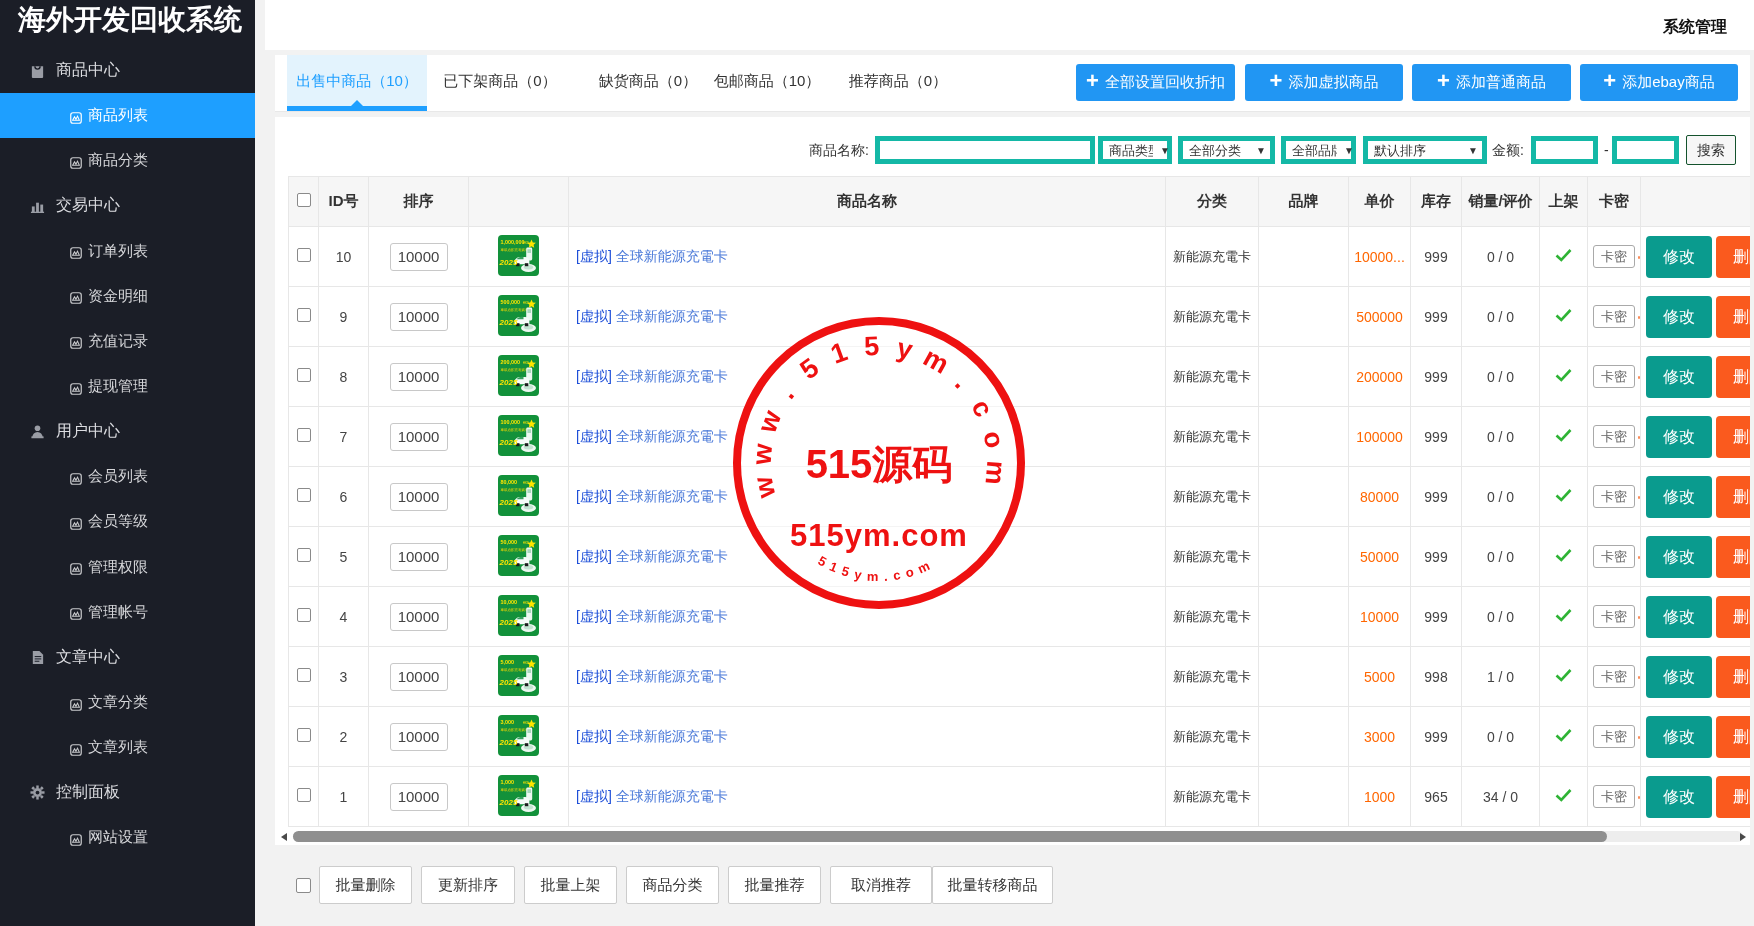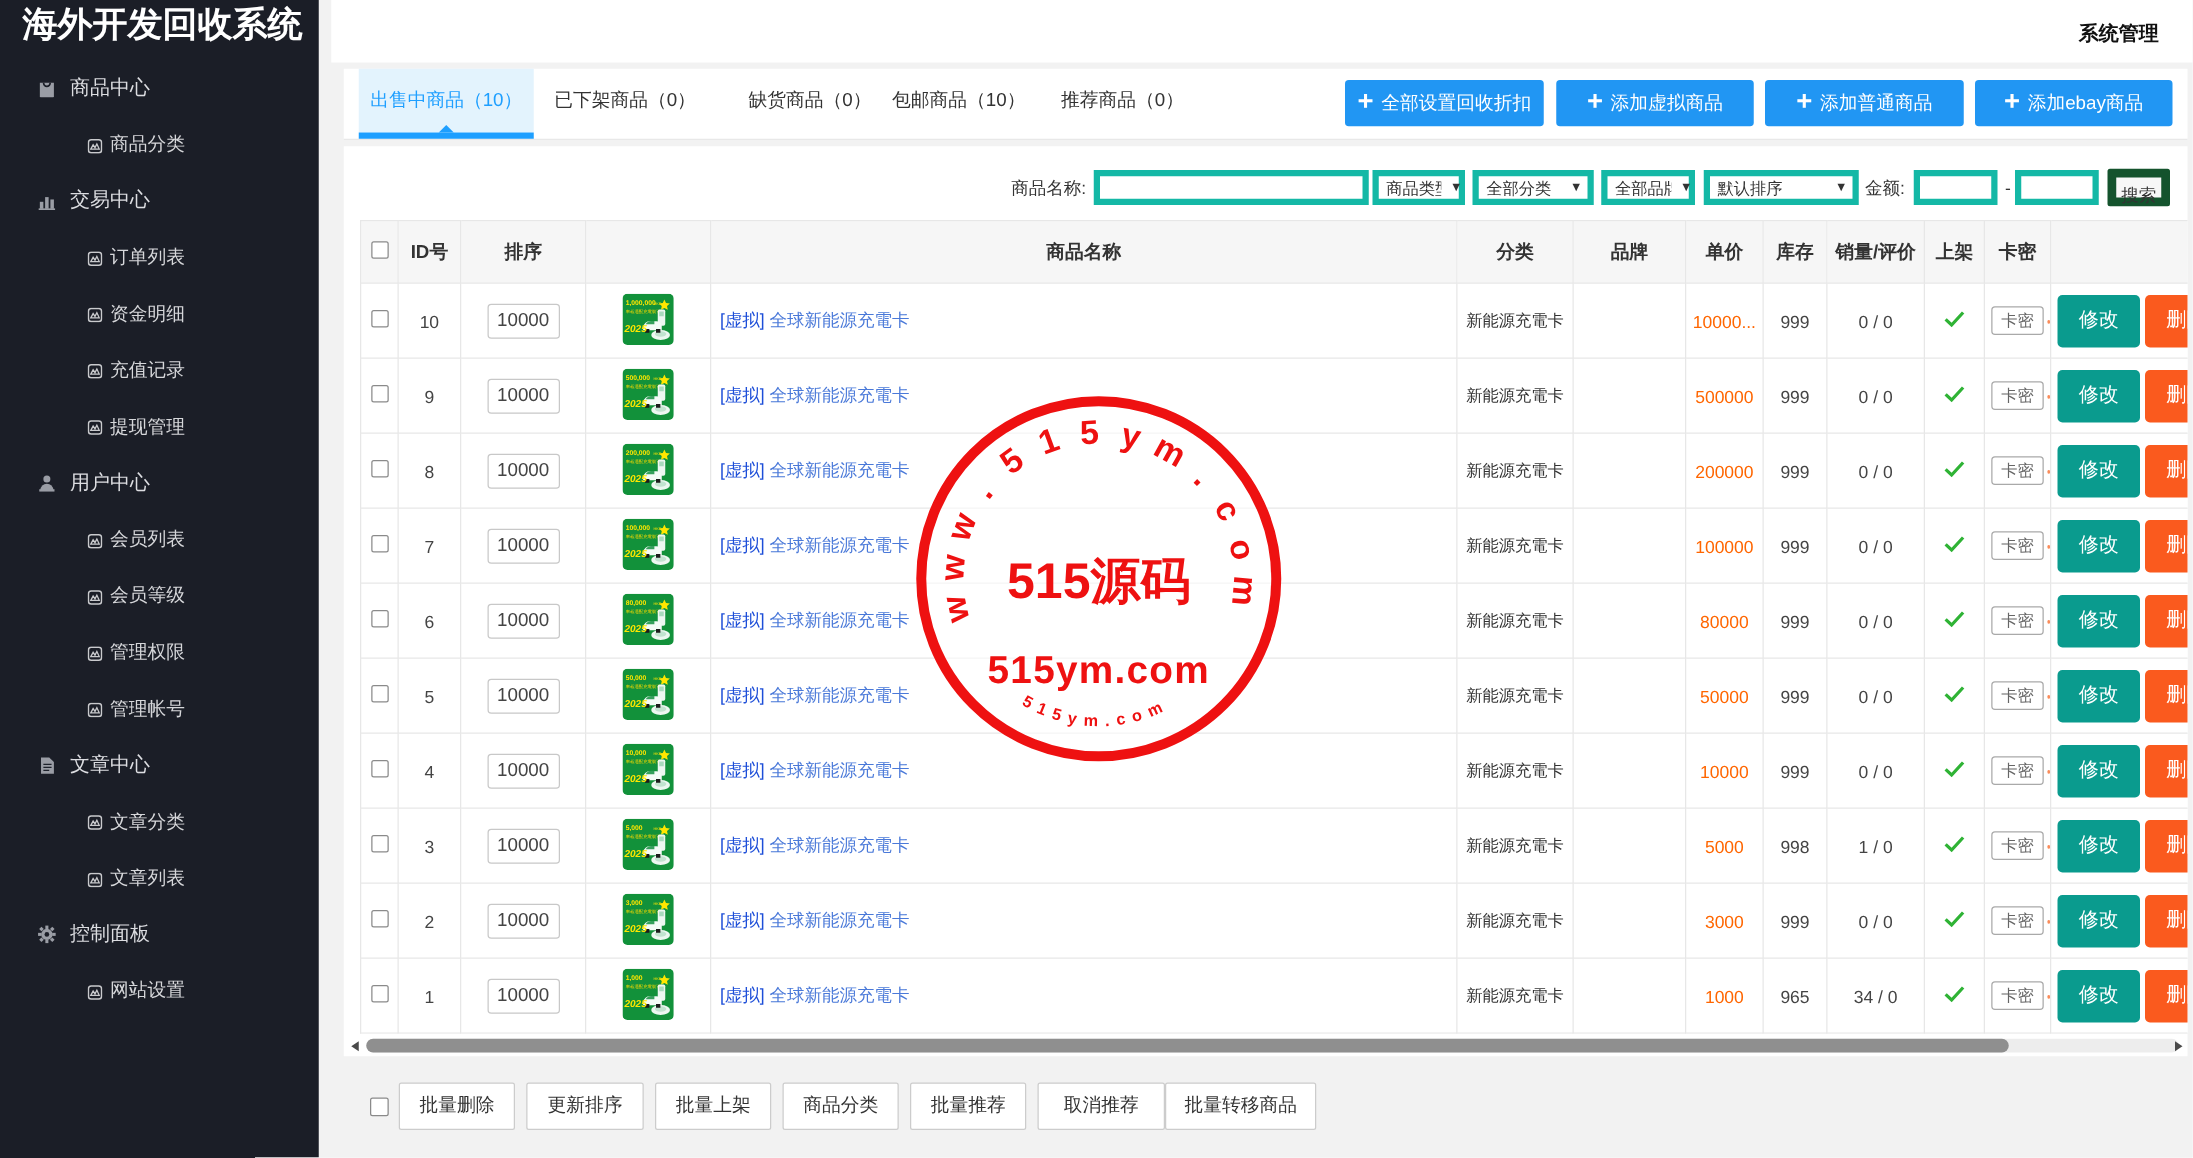--- a/index.html
+++ b/index.html
@@ -28,21 +28,21 @@
   font-size:15px; display:flex; align-items:center; justify-content:center; }
 .addbtn .plus { font-size:22px; font-weight:bold; margin-right:6px; margin-top:-4px; }
 
 #card { position:absolute; left:10px; top:117px; width:1475px; height:728px; background:#fff; }
 #filter { position:absolute; left:0; top:19px; width:1475px; height:28px; }
 #filter .lab { position:absolute; font-size:14px; color:#333; line-height:28px; }
 #filter input, #filter select { position:absolute; height:28px; border:5px solid #14b8a6; background:#fff;
   font-size:14px; color:#333; padding:0 6px; border-radius:0; }
 #filter select { appearance:none; -webkit-appearance:none; padding:0 14px 0 6px; font-size:13px; }
 .selarrow { position:absolute; pointer-events:none; font-size:10px; color:#333; top:9px; }
-#searchbtn { position:absolute; height:30px; width:50px; border:7px solid #14532d; background:#f7f7f7;
+#searchbtn { position:absolute; height:30px; width:50px; border:1px solid #14532d; background:#f7f7f7;
   font-size:14px; color:#333; text-align:center; line-height:28px; border-radius:2px; }
 
 #twrap { position:absolute; left:13px; top:59px; width:1462px; height:651px; overflow:hidden; }
 table { border-collapse:collapse; table-layout:fixed; width:1502px; }
 th, td { border:1px solid #e7e7e7; text-align:center; vertical-align:middle; overflow:hidden; }
 th { height:50px; background:#f6f6f6; font-size:15px; color:#333; font-weight:bold; }
 td { height:60px; background:#fff; font-size:14px; color:#444; }
 td.name { text-align:left; padding-left:7px; }
 td.name .vx { color:#1d4ed8; }
 td.name a { color:#4a79d9; text-decoration:none; }
@@ -74,20 +74,24 @@
 </style>
 </head>
 <body>
 <div id="side">
   <h1>海外开发回收系统</h1>
   <div id="menu">
       <div class="mi"><span class="ic"><svg viewBox="0 0 16 16">
             <path fill="#9a9da5" d="M2 3.5 h12 v11.5 a1 1 0 0 1 -1 1 h-10 a1 1 0 0 1 -1 -1 Z"></path>
             <path fill="none" stroke="#1b1e27" stroke-width="1.5" d="M5.2 3.5 a2.8 3 0 0 0 5.6 0"></path>
           </svg></span>商品中心</div>
+      <div class="mi sub active"><span class="ic"><svg viewBox="0 0 16 16">
+            <rect x="1" y="1" width="14" height="14" rx="3" fill="none" stroke="#ffffff" stroke-width="1.6"></rect>
+            <path fill="none" stroke="#ffffff" stroke-width="1.4" d="M3.5 11 L6 6.5 L8 9.5 L10 5.5 L12.5 11 Z"></path>
+          </svg></span>商品列表</div>
       <div class="mi sub"><span class="ic"><svg viewBox="0 0 16 16">
             <rect x="1" y="1" width="14" height="14" rx="3" fill="none" stroke="#c9cacd" stroke-width="1.6"></rect>
             <path fill="none" stroke="#c9cacd" stroke-width="1.4" d="M3.5 11 L6 6.5 L8 9.5 L10 5.5 L12.5 11 Z"></path>
           </svg></span>商品分类</div>
       <div class="mi"><span class="ic"><svg viewBox="0 0 16 16">
             <g fill="#9a9da5">
               <rect x="2" y="9" width="3" height="6"></rect>
               <rect x="6.5" y="5" width="3" height="10"></rect>
               <rect x="11" y="7" width="3" height="8"></rect>
               <rect x="1" y="14.6" width="14" height="1.4"></rect>

